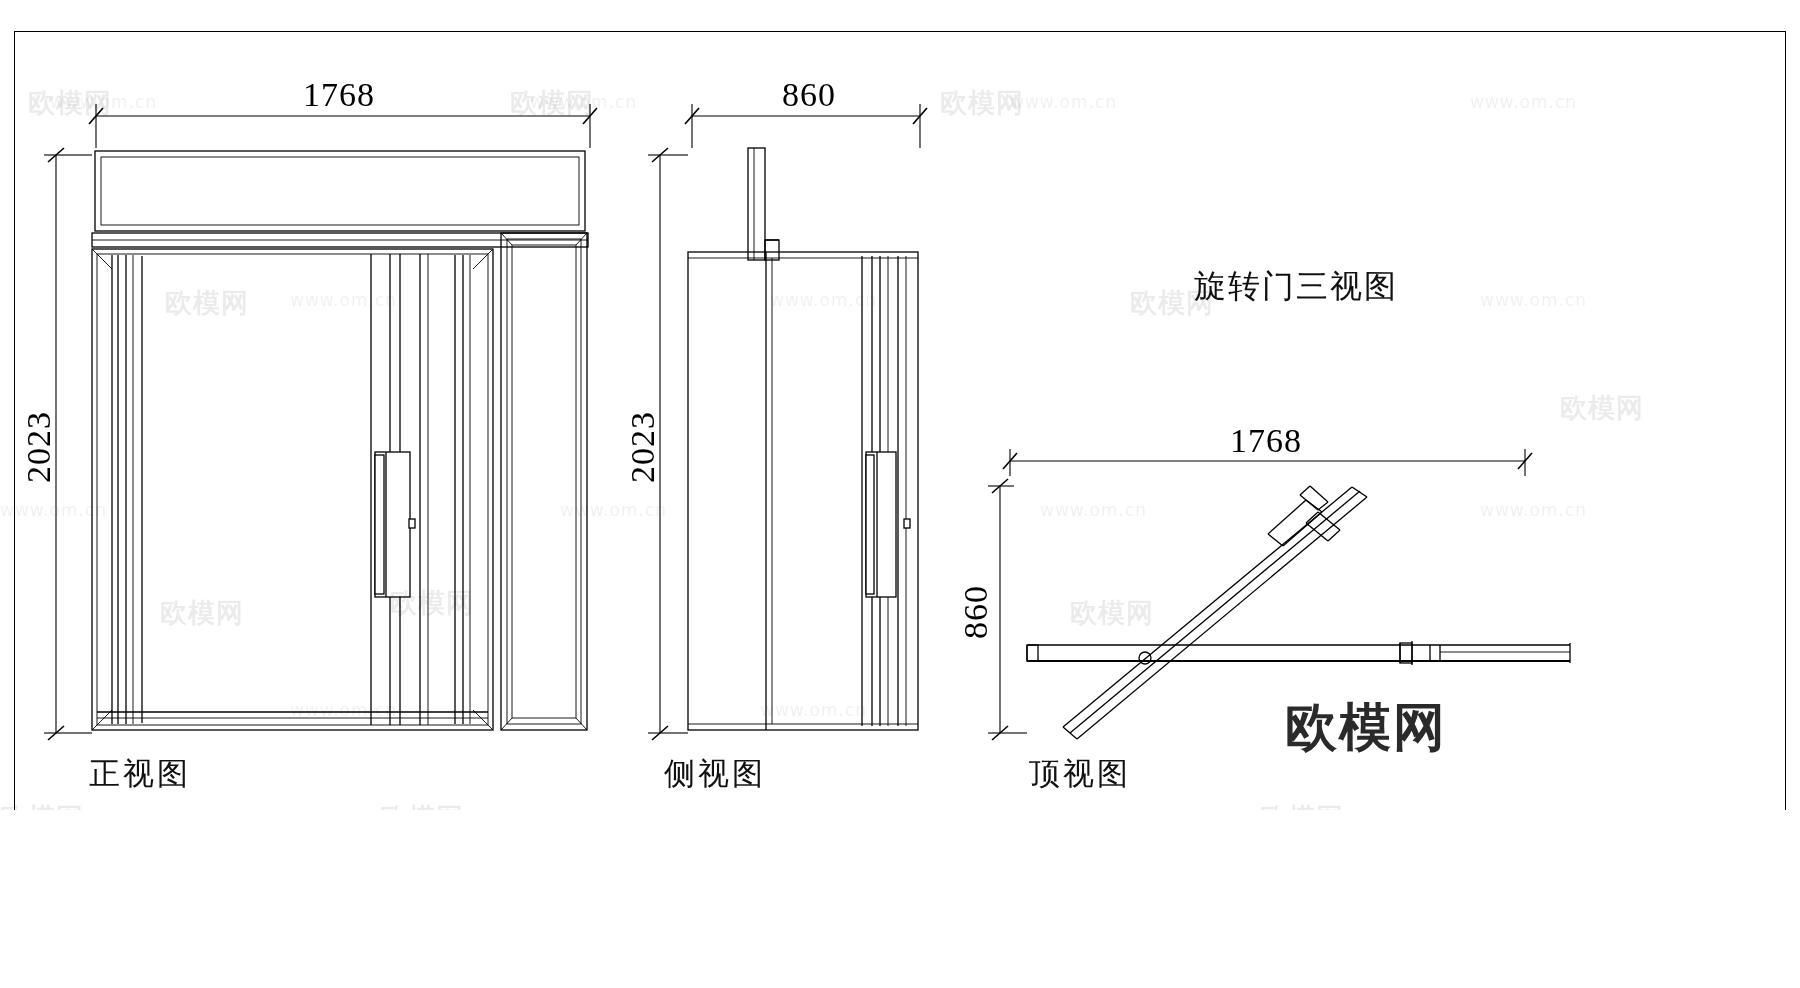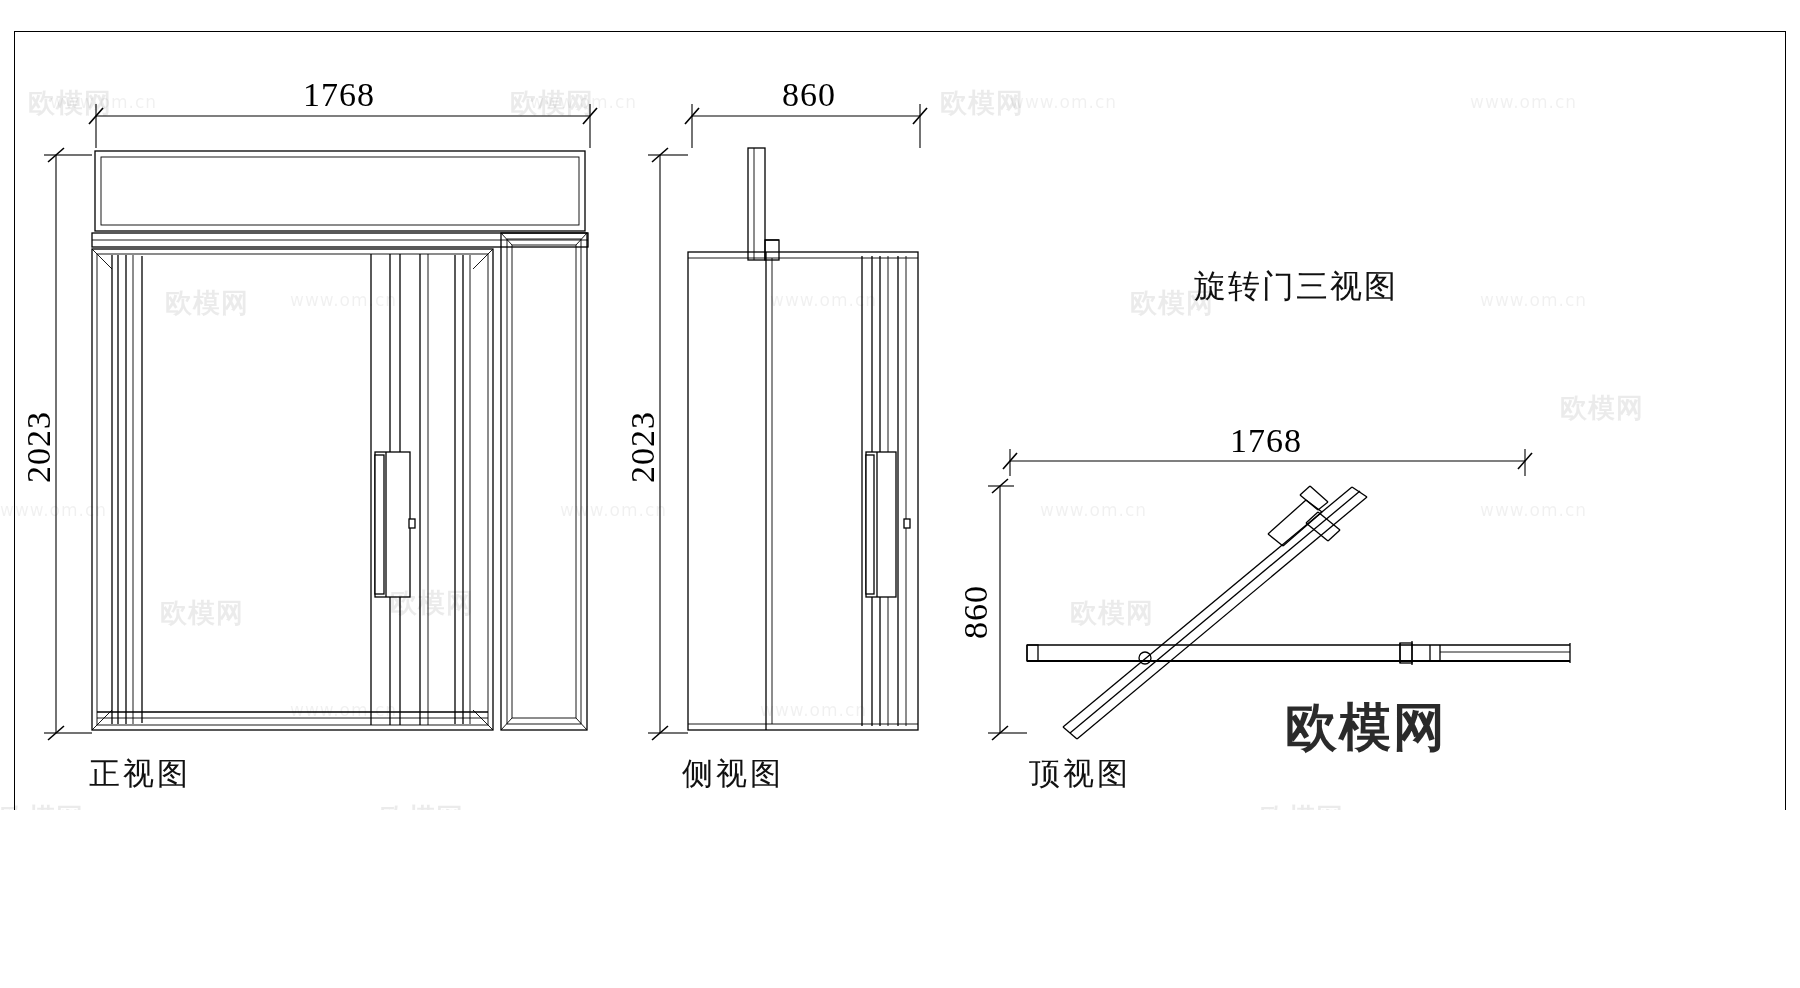--- a/index.html
+++ b/index.html
@@ -331,21 +331,21 @@
     <span class="dim-text" style="left:782px; top:76px;">860</span>
 
     <span class="dim-text vert" style="left:597px; top:428px; width:92px; text-align:center;">2023</span>
 
     <span class="dim-text" style="left:1230px; top:422px;">1768</span>
 
     <span class="dim-text vert" style="left:941px; top:593px; width:70px; text-align:center;">860</span>
 
     <span class="view-label" style="left:89px; top:753px;">正视图</span>
 
-    <span class="view-label" style="left:682px; top:753px;">侧视图</span>
+    <span class="view-label" style="left:664px; top:753px;">侧视图</span>
 
     <span class="view-label" style="left:1029px; top:753px;text-align:center;">顶视图</span>
 
     <span class="title-text" style="left:1194px; top:265px;">旋转门三视图</span>
 
     <span class="wm-big" style="left:1285px; top:693px;">欧模网</span>
   </div>
 
 </div>
 

